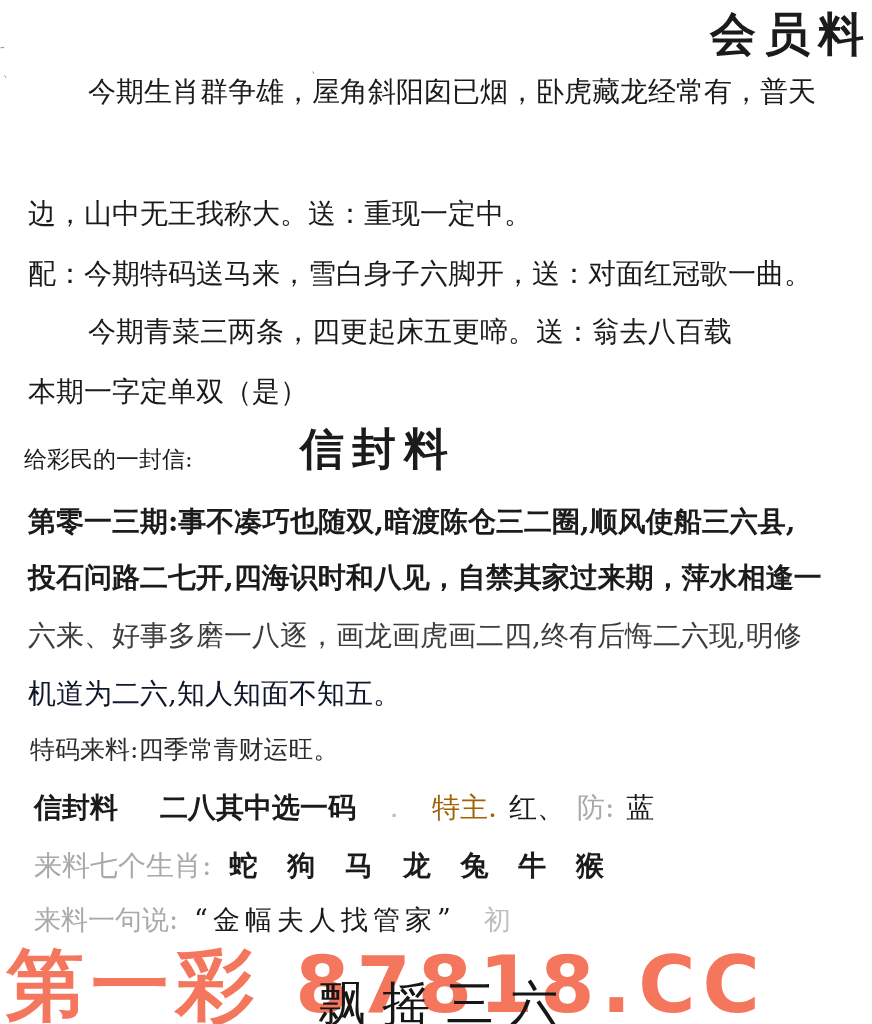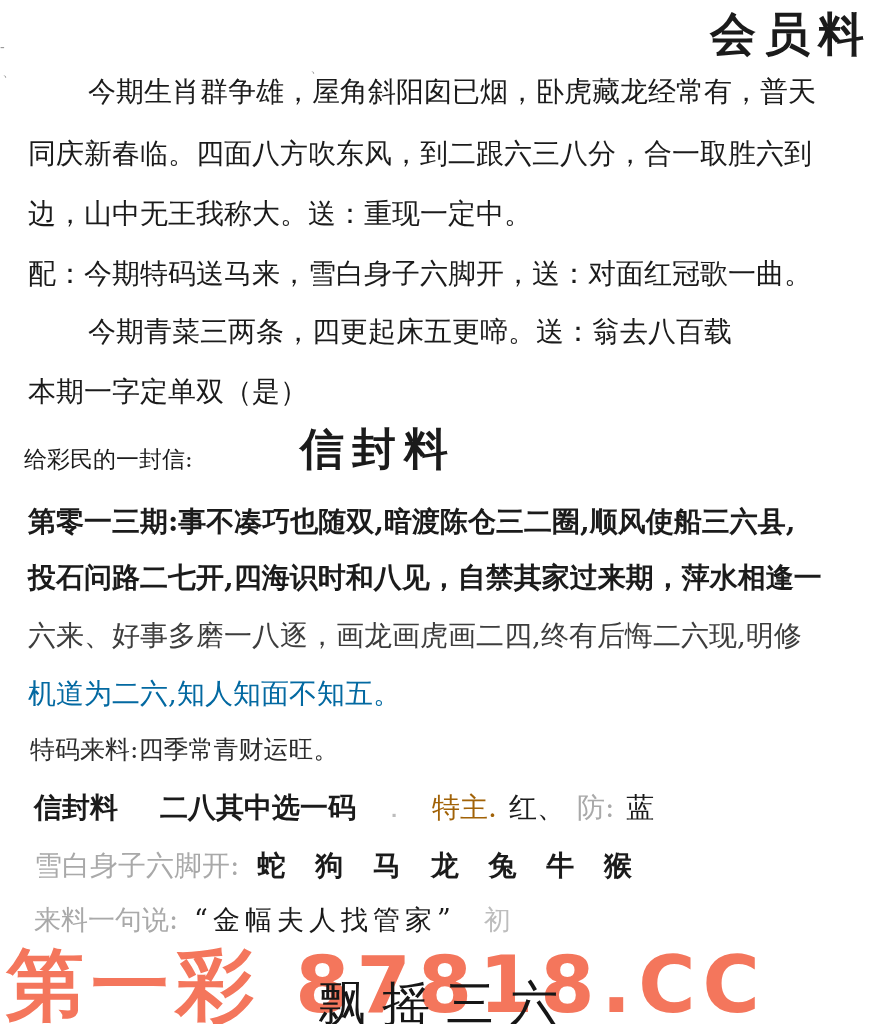--- a/index.html
+++ b/index.html
@@ -42,21 +42,21 @@
     position: absolute;
     top: 420px; left: 300px;
     margin: 0;
     font-size: 44px;
     font-weight: bold;
     letter-spacing: 8px;
   }
   .e-p1 { top: 506px; left: 28px; font-weight: bold; }
   .e-p2 { top: 562px; left: 28px; font-weight: bold; }
   .e-p3 { top: 620px; left: 28px; color: #3d3d3d; }
-  .e-p4 { top: 678px; left: 28px; color: #0369a1; }
+  .e-p4 { top: 678px; left: 28px; color: #0f172a; }
   .e-sp { top: 736px; left: 30px; font-size: 25px; color: #2c2c2c; }
 
   .pick-line { top: 792px; left: 34px; font-size: 28px; }
   .pick-line .b { font-weight: bold; }
   .pick-line .gap-lg { display: inline-block; width: 42px; }
   .pick-line .gap-md { display: inline-block; width: 24px; }
   .pick-line .gap-sm { display: inline-block; width: 12px; }
   .dim  { color: #a16207; }
   .faded { color: #a9a9a9; }
   .vfaded { color: #bdbdbd; }
@@ -103,41 +103,40 @@
 
 <div class="page">
 
   <span class="artifact a1">‐</span>
   <span class="artifact a2">、</span>
   <span class="artifact a3">、</span>
 
   <h1 class="main-title">会员料</h1>
 
   <p class="line m-p1">今期生肖群争雄，屋角斜阳囱已烟，卧虎藏龙经常有，普天</p>
-  <p class="line m-p2">同庆新春临。四面八方吹东风，到二跟六三八分，合一取胜六到</p>
   <p class="line m-p3">边，山中无王我称大。送：重现一定中。</p>
   <p class="line m-pei">配：今期特码送马来，雪白身子六脚开，送：对面红冠歌一曲。</p>
   <p class="line m-qc">今期青菜三两条，四更起床五更啼。送：翁去八百载</p>
   <p class="line m-ds">本期一字定单双（是）</p>
 
   <p class="line env-intro">给彩民的一封信:</p>
   <h2 class="env-title">信封料</h2>
 
   <p class="line e-p1">第零一三期:事不凑巧也随双,暗渡陈仓三二圈,顺风使船三六县,</p>
   <p class="line e-p2">投石问路二七开,四海识时和八见，自禁其家过来期，萍水相逢一</p>
   <p class="line e-p3">六来、好事多磨一八逐，画龙画虎画二四,终有后悔二六现,明修</p>
   <p class="line e-p4">机道为二六,知人知面不知五。</p>
   <p class="line e-sp">特码来料:四季常青财运旺。</p>
 
   <p class="line pick-line">
     <span class="b">信封料</span><span class="gap-lg"></span><span class="b">二八其中选一码</span><span class="gap-md"></span><span class="vfaded">．</span><span class="gap-md"></span><span class="dim">特主.</span><span class="gap-sm"></span><span>红、</span><span class="gap-sm"></span><span class="faded">防:</span><span class="gap-sm"></span><span>蓝</span>
   </p>
 
   <p class="line zodiac-line">
-    <span class="faded">雪白身子六脚开:</span><span class="animals">蛇 狗 马 龙 兔 牛 猴</span>
+    <span class="faded">来料七个生肖:</span><span class="animals">蛇 狗 马 龙 兔 牛 猴</span>
   </p>
 
   <p class="line quote-line">
     <span class="faded">来料一句说:</span><span class="q">“金幅夫人找管家”</span><span class="trail vfaded">初</span>
   </p>
 
   <p class="watermark">第一彩 87818.CC</p>
   <p class="bottom-title">飘摇三六</p>
 
 </div>

